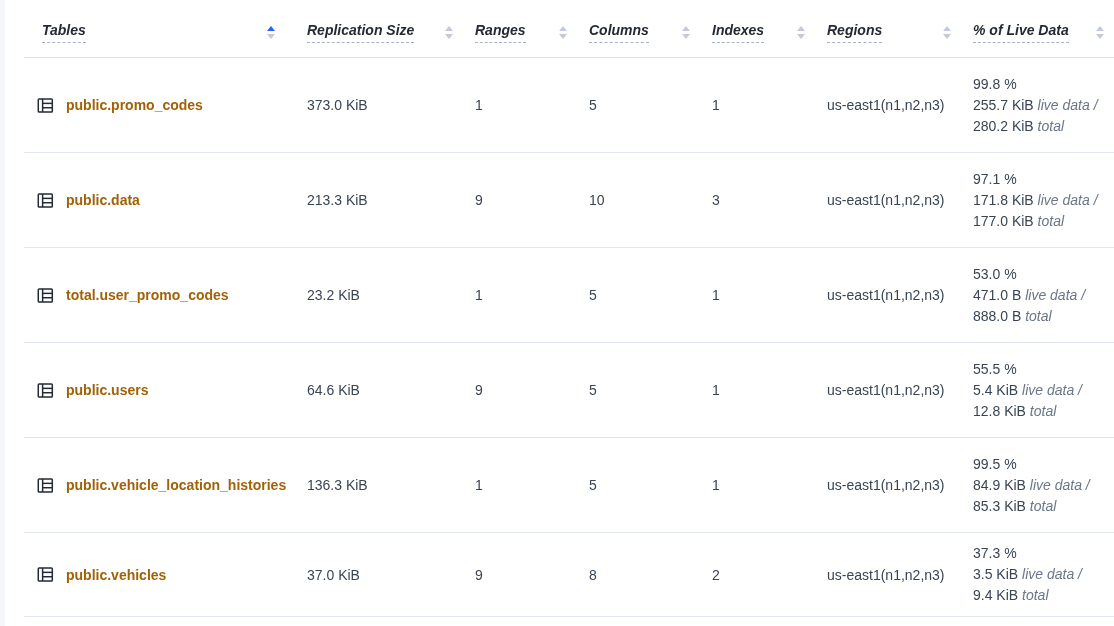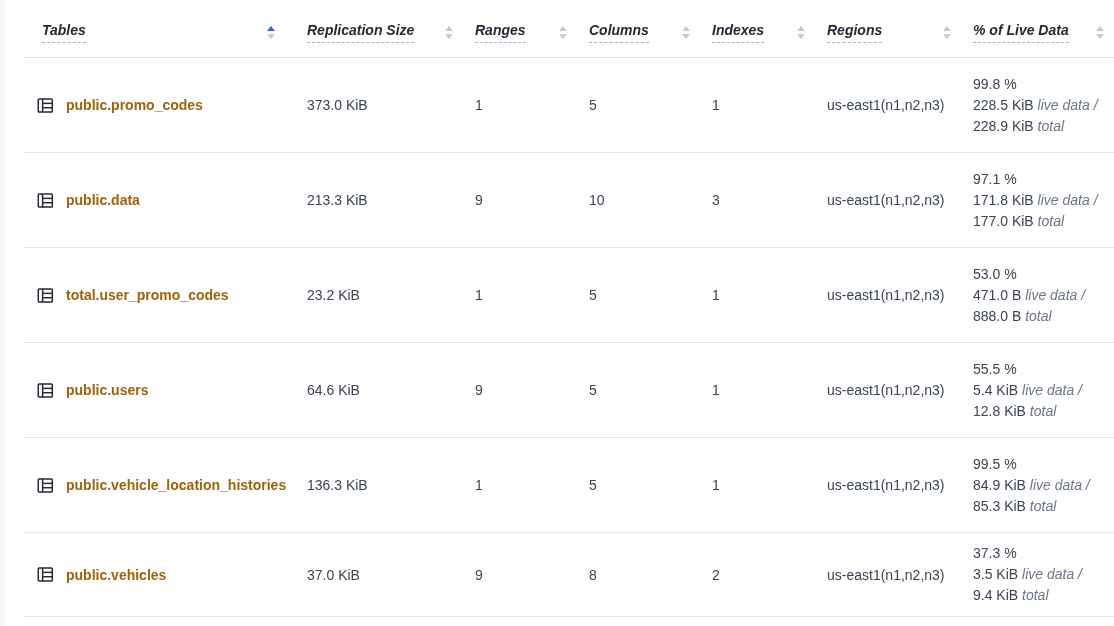--- a/index.html
+++ b/index.html
@@ -198,22 +198,22 @@
                 </svg>
             </span><span class="tbl-name">public.promo_codes</span>
           </td>
           <td>373.0 KiB</td>
           <td>1</td>
           <td>5</td>
           <td>1</td>
           <td>us-east1(n1,n2,n3)</td>
           <td class="c-live">
             <div>99.8 %</div>
-            <div><span class="live-num">228.5 KiB</span> <span class="live-sub">live data /</span></div>
-            <div><span class="live-num">228.9 KiB</span> <span class="live-sub">total</span></div>
+            <div><span class="live-num">255.7 KiB</span> <span class="live-sub">live data /</span></div>
+            <div><span class="live-num">280.2 KiB</span> <span class="live-sub">total</span></div>
           </td>
         </tr>
 
         <tr>
           <td class="c-name">
             <span class="table-icon">
               <svg viewBox="0 0 16 16" width="17" height="17">
                   <rect x="1.2" y="1.8" width="13.2" height="12.4" rx="0.8" fill="none" stroke="#242a35" stroke-width="1.4"></rect>
                   <line x1="5.3" y1="1.8" x2="5.3" y2="14.2" stroke="#242a35" stroke-width="1.4"></line>
                   <line x1="5.3" y1="6" x2="14.4" y2="6" stroke="#242a35" stroke-width="1.4"></line>

